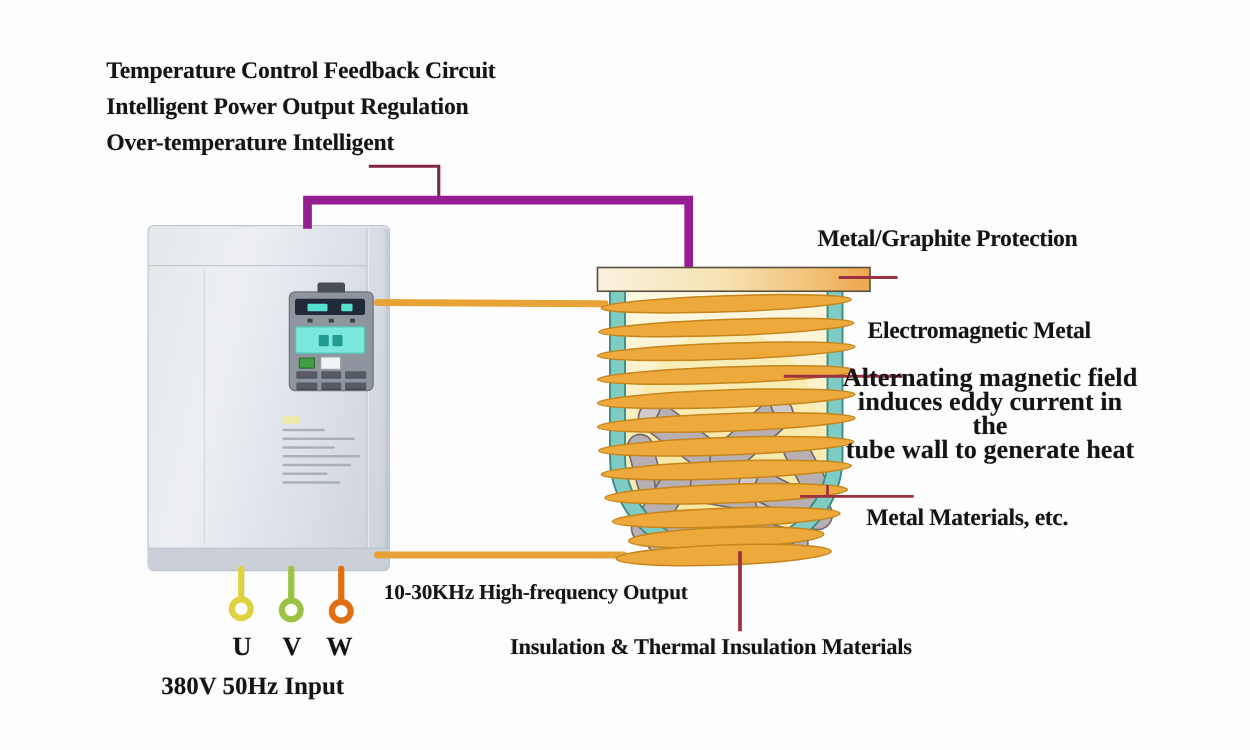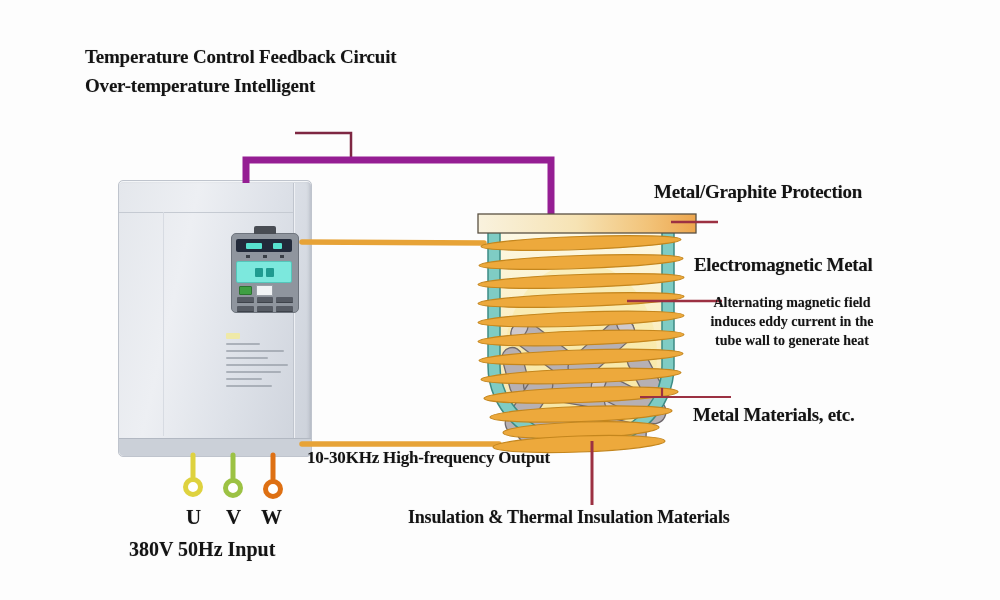--- a/index.html
+++ b/index.html
@@ -8,24 +8,24 @@
     background:#fdfdfd;
     font-family:"Liberation Sans", sans-serif;
   }
   .lbl{
     position:absolute;color:#141414;font-weight:bold;white-space:nowrap;
     text-shadow:0 0 1px rgba(20,20,20,.25);
   }
   #top-notes{left:85px;top:42px;font-size:19px;line-height:29px;letter-spacing:-0.2px;}
   #lbl-container{left:654px;top:181px;font-size:19px;letter-spacing:-0.3px;}
   #lbl-coil{left:694px;top:254px;font-size:19px;letter-spacing:-0.3px;}
-  #lbl-fieldnote{left:672px;top:293px;width:240px;font-size:14px;line-height:19px;
+  #lbl-fieldnote{left:672px;top:293px;width:240px;font-size:21px;line-height:19px;
     text-align:center;white-space:pre-line;font-weight:bold;}
   #lbl-materials{left:693px;top:404px;font-size:19px;letter-spacing:-0.3px;}
-  #lbl-output{left:307px;top:448px;font-size:17px;letter-spacing:-0.2px;}
+  #lbl-output{left:307px;top:464px;font-size:17px;letter-spacing:-0.2px;}
   #lbl-insulation{left:408px;top:507px;font-size:18px;letter-spacing:-0.2px;}
   #lbl-input{left:129px;top:538px;font-size:20px;}
   .term-lbl{font-size:21px;top:505px;}
   #lbl-u{left:186px;} #lbl-v{left:226px;} #lbl-w{left:261px;}
 
   
   #device{
     position:absolute;left:118px;top:180px;width:192px;height:275px;z-index:1;
     background:linear-gradient(103deg,#e4e7ec 0%,#edeff3 32%,#dde1e8 64%,#ccd1da 100%);
     border:1px solid #bfc4cd;border-radius:5px;
@@ -63,20 +63,21 @@
   #nameplate .tline{height:2px;background:#9aa0aa;opacity:.75;margin-bottom:5px;border-radius:1px;}
 
   svg.overlay{position:absolute;left:0;top:0;z-index:2;}
   .lbl{z-index:3;font-family:Liberation Serif, serif;}
 </style>
 </head>
 <body>
 
 <div class="lbl" id="top-notes">
   <div>Temperature Control Feedback Circuit</div>
+  <div>Intelligent Power Output Regulation</div>
   <div>Over-temperature Intelligent</div>
 </div>
 <div class="lbl" id="lbl-container">Metal/Graphite Protection</div>
 <div class="lbl" id="lbl-coil">Electromagnetic Metal</div>
 <div class="lbl" id="lbl-fieldnote">Alternating magnetic field
 induces eddy current in the
 tube wall to generate heat</div>
 <div class="lbl" id="lbl-materials">Metal Materials, etc.</div>
 <div class="lbl" id="lbl-output">10-30KHz High-frequency Output</div>
 <div class="lbl" id="lbl-insulation">Insulation &amp; Thermal Insulation Materials</div>

